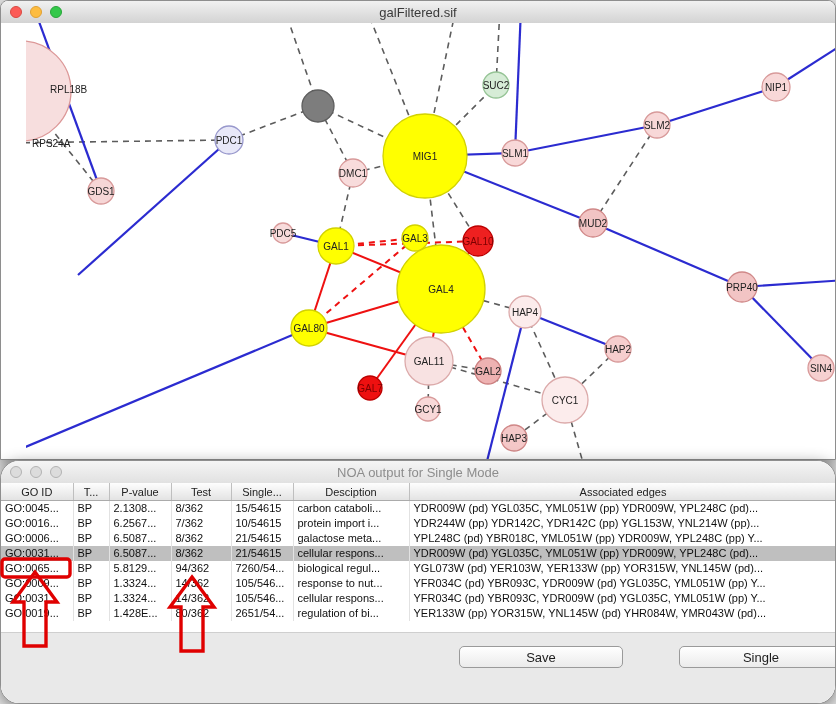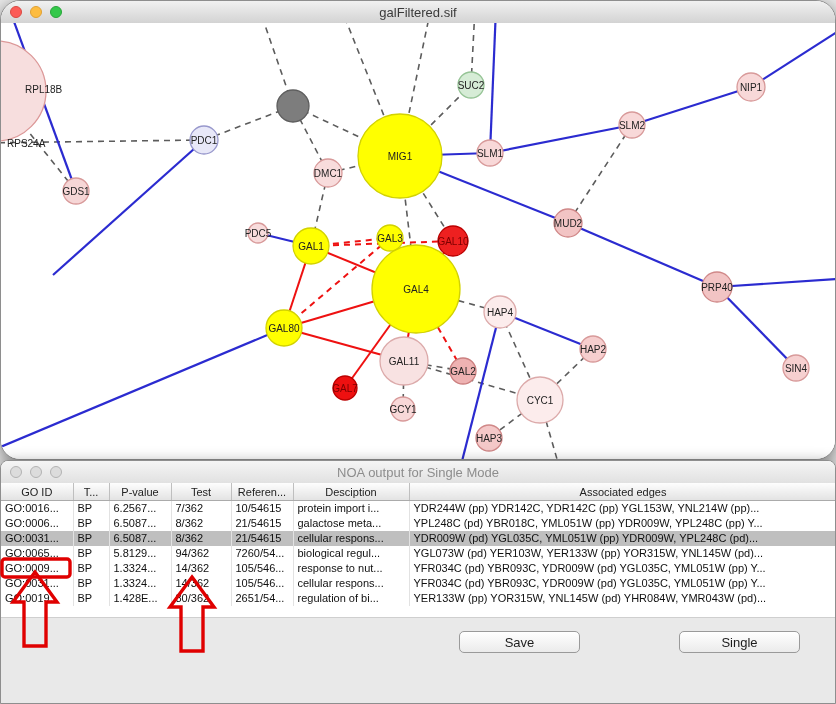--- a/index.html
+++ b/index.html
@@ -2,49 +2,49 @@
 <html><head>
 <meta charset="utf-8">
 <style>
   html,body{margin:0;padding:0;}
   .screen{position:relative;width:836px;height:704px;overflow:hidden;background:#e8e8e8;
           font-family:"Liberation Sans",sans-serif;}
   
   .window{position:absolute;left:0;width:836px;box-sizing:border-box;border:1px solid #8e8e8e;
           border-radius:8px 8px 0 0;overflow:hidden;background:#fff;
           box-shadow:0 4px 16px rgba(0,0,0,.45);}
-  #network-window{top:0;height:460px;border-radius:20px;}
-  #noa-window{top:460px;height:244px;}
+  #network-window{top:0;height:460px;}
+  #noa-window{top:460px;height:244px;border-radius:19px;}
   .titlebar{position:relative;height:22px;background:linear-gradient(#f1f1f1,#d3d3d3);
             border-bottom:1px solid #a3a3a3;display:flex;align-items:center;justify-content:center;}
   .titlebar .title{font-size:13px;color:#3a3a3a;}
   .inactive .titlebar{background:linear-gradient(#f5f5f5,#e1e1e1);}
   .inactive .title{color:#8d8d8d;}
   .traffic{position:absolute;left:9px;top:5px;display:flex;gap:8px;}
   .light{width:12px;height:12px;border-radius:50%;box-sizing:border-box;padding:0;}
   .light.close{background:#fc5b57;border:1px solid #d84942;}
   .light.min{background:#fdbc40;border:1px solid #dfa033;}
   .light.max{background:#34c84a;border:1px solid #27a439;}
   .inactive .light{background:#dcdcdc;border:1px solid #b2b2b2;}
   
-  .canvas{position:absolute;top:22px;left:0;right:0;bottom:0;background:#ffffff;}
+  .canvas{position:absolute;top:22px;left:0;right:0;bottom:0;background:#ffffff;padding-left:25px;}
   .canvas svg{display:block;}
   .canvas text{font-family:"Liberation Sans",sans-serif;}
   
   .noa-body{position:absolute;top:22px;left:0;right:0;bottom:0;display:flex;flex-direction:column;background:#fff;}
   table.noa{border-collapse:collapse;table-layout:fixed;width:836px;font-size:11px;}
   table.noa th{height:17px;background:linear-gradient(#fdfdfd,#e3e3e3);border-right:1px solid #bfbfbf;
                border-bottom:1px solid #ababab;font-weight:normal;color:#222;padding:0 4px;
                overflow:hidden;white-space:nowrap;text-align:center;}
   table.noa td{height:15px;line-height:15px;padding:0 4px;border-right:1px solid #e2e2e2;
                white-space:nowrap;overflow:hidden;color:#101010;}
   table.noa tr.selected td{background:#bfbfbf;}
   .filler{background:#fff;height:11px;}
   .footer{position:relative;flex:1;background:#e9e9e9;border-top:1px solid #cfcfcf;}
-  .mac-btn{position:absolute;top:13px;width:121px;height:22px;background:linear-gradient(#ffffff,#ebebeb);
+  .mac-btn{position:absolute;top:13px;width:164px;height:22px;background:linear-gradient(#ffffff,#ebebeb);
            border:1px solid #9a9a9a;border-radius:5px;font-size:13px;color:#1d1d1d;text-align:center;
            font-family:"Liberation Sans",sans-serif;box-shadow:inset 0 1px 0 rgba(255,255,255,.7);}
   .mac-btn.save{left:458px;}
   .mac-btn.cancel{left:678px;}
   
   .annotations{position:absolute;top:0;left:0;pointer-events:none;z-index:60;}
   .annot{fill:none;stroke-width:3.4;stroke-linejoin:miter;}
 </style>
 </head>
 <body>
@@ -190,26 +190,35 @@
             <col style="width:62px">
             <col style="width:116px">
           <col style="width:428px">
         </colgroup>
         <thead>
             <tr id="noa-thead-row">
               <th>GO ID</th>
               <th>T...</th>
               <th>P-value</th>
               <th>Test</th>
-              <th>Referen...</th>
+              <th>Single...</th>
               <th>Desciption</th>
               <th>Associated edges</th>
             </tr>
           </thead>
         <tbody id="noa-tbody">
+            <tr>
+              <td>GO:0045...</td>
+              <td>BP</td>
+              <td>2.1308...</td>
+              <td>8/362</td>
+              <td>15/54615</td>
+              <td>carbon cataboli...</td>
+              <td>YDR009W (pd) YGL035C, YML051W (pp) YDR009W, YPL248C (pd)...</td>
+            </tr>
             <tr>
               <td>GO:0016...</td>
               <td>BP</td>
               <td>6.2567...</td>
               <td>7/362</td>
               <td>10/54615</td>
               <td>protein import i...</td>
               <td>YDR244W (pp) YDR142C, YDR142C (pp) YGL153W, YNL214W (pp)...</td>
             </tr>
             <tr>

